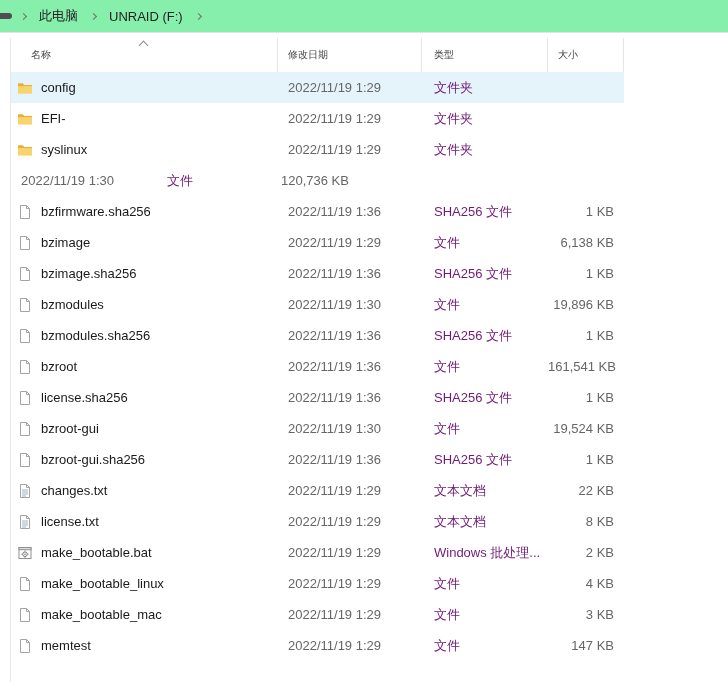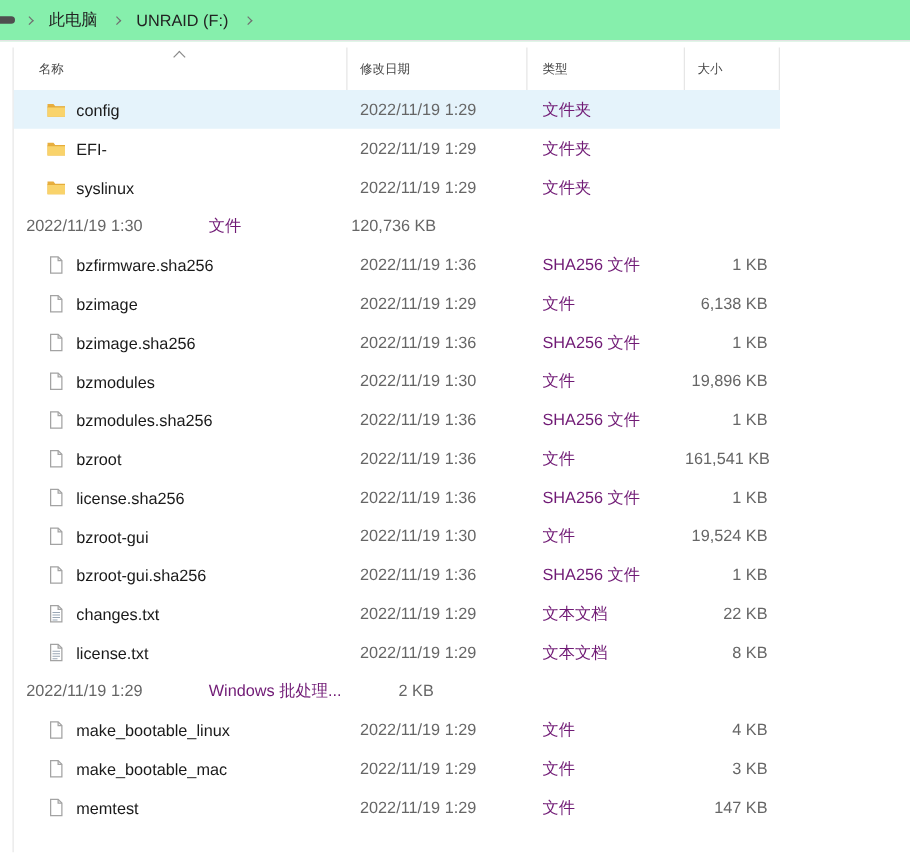--- a/index.html
+++ b/index.html
@@ -88,22 +88,22 @@
     align-items: center;
     height: 31px;
     font-size: 13px;
     cursor: default;
   }
   .row.selected { background: #e5f3fb; }
   .cell { white-space: nowrap; overflow: hidden; }
   .cell.name {
     width: 267px;
     display: flex;
-    align-items: flex-end;
-    padding-left: 26px;
+    align-items: center;
+    padding-left: 6px;
     color: #1a1a1a;
   }
   .cell.date { width: 144px; padding-left: 10px; color: #666666; }
   .cell.type { width: 126px; padding-left: 12px; color: #701a75; }
   .cell.size { width: 76px; padding-right: 10px; text-align: right; color: #666666; }
 
   .ficon {
     width: 16px; height: 16px;
     flex: 0 0 16px;
     margin-right: 8px;
@@ -341,20 +341,32 @@
               <path d="M5 7h6M5 9h6M5 11h6M5 13h4" stroke="#9aa7b5" stroke-width="0.9"></path>
             </svg>
           </span>
       <span class="fname">license.txt</span>
     </div>
     <div class="cell date">2022/11/19 1:29</div>
     <div class="cell type">文本文档</div>
     <div class="cell size">8 KB</div>
   </div>
       <div class="row">
+    <div class="cell name">
+      <span class="ficon">
+            <svg viewBox="0 0 16 16">
+              <rect x="2" y="2.5" width="12" height="11" fill="#ffffff" stroke="#8f8f8f"></rect>
+              <rect x="2" y="2.5" width="12" height="2.2" fill="#dddddd" stroke="#8f8f8f"></rect>
+              <circle cx="8" cy="9.2" r="2.3" fill="none" stroke="#777777"></circle>
+              <circle cx="8" cy="9.2" r="0.8" fill="#777777"></circle>
+              <path d="M8 6.3v-1M8 12.1v1M5.4 9.2h-1M10.6 9.2h1" stroke="#777777" stroke-width="0.8"></path>
+            </svg>
+          </span>
+      <span class="fname">make_bootable.bat</span>
+    </div>
     <div class="cell date">2022/11/19 1:29</div>
     <div class="cell type">Windows 批处理...</div>
     <div class="cell size">2 KB</div>
   </div>
       <div class="row">
     <div class="cell name">
       <span class="ficon">
             <svg viewBox="0 0 16 16">
               <path d="M3.5 1.5h6l3 3v10h-9z" fill="#ffffff" stroke="#a3a3a3"></path>
               <path d="M9.5 1.5v3h3" fill="none" stroke="#a3a3a3"></path>

